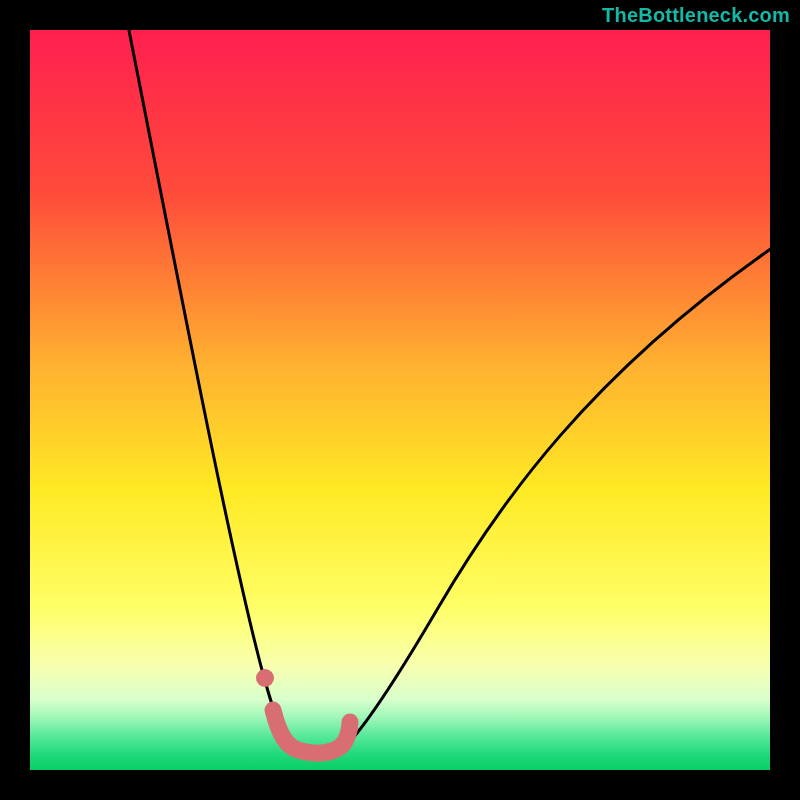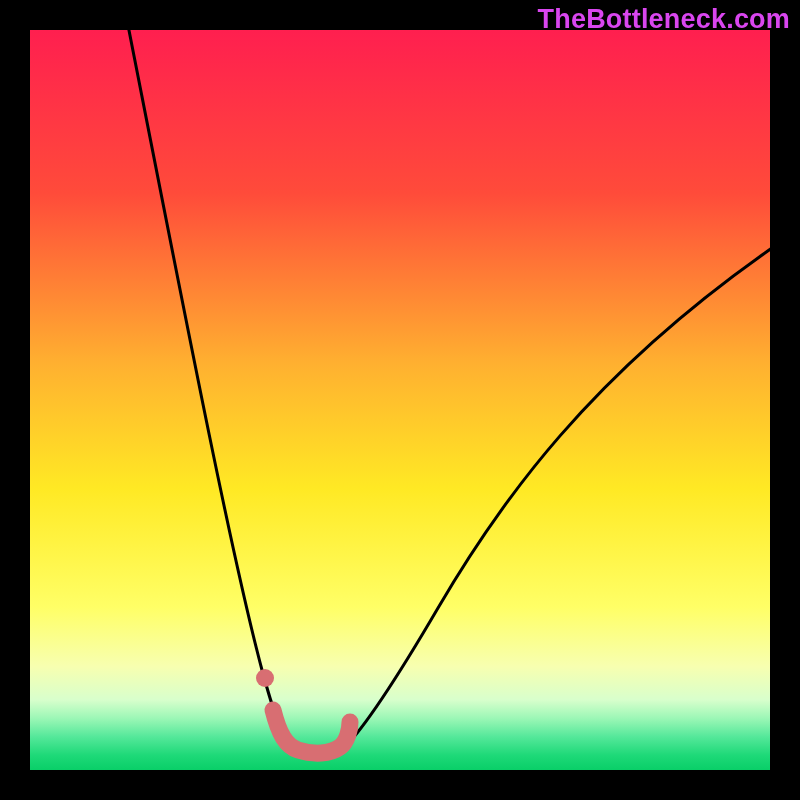--- a/index.html
+++ b/index.html
@@ -21,22 +21,22 @@
     left: 30px;
     top: 30px;
     width: 740px;
     height: 740px;
     overflow: hidden;
   }
   .watermark {
     position: absolute;
     top: 4px;
     right: 10px;
-    color: #d946ef;
-    font-size: 27px;
+    color: #14b8a6;
+    font-size: 20px;
     font-weight: 600;
     letter-spacing: 0.2px;
     z-index: 20;
   }
   svg { display: block; }
 </style>
 </head>
 <body>
 
 <div class="frame">

